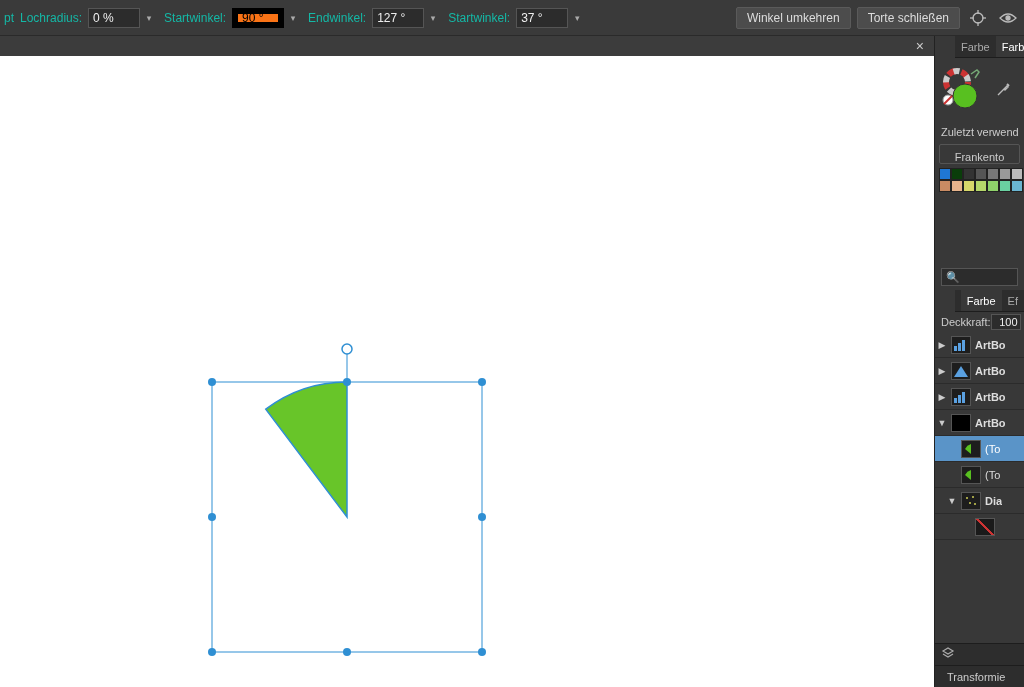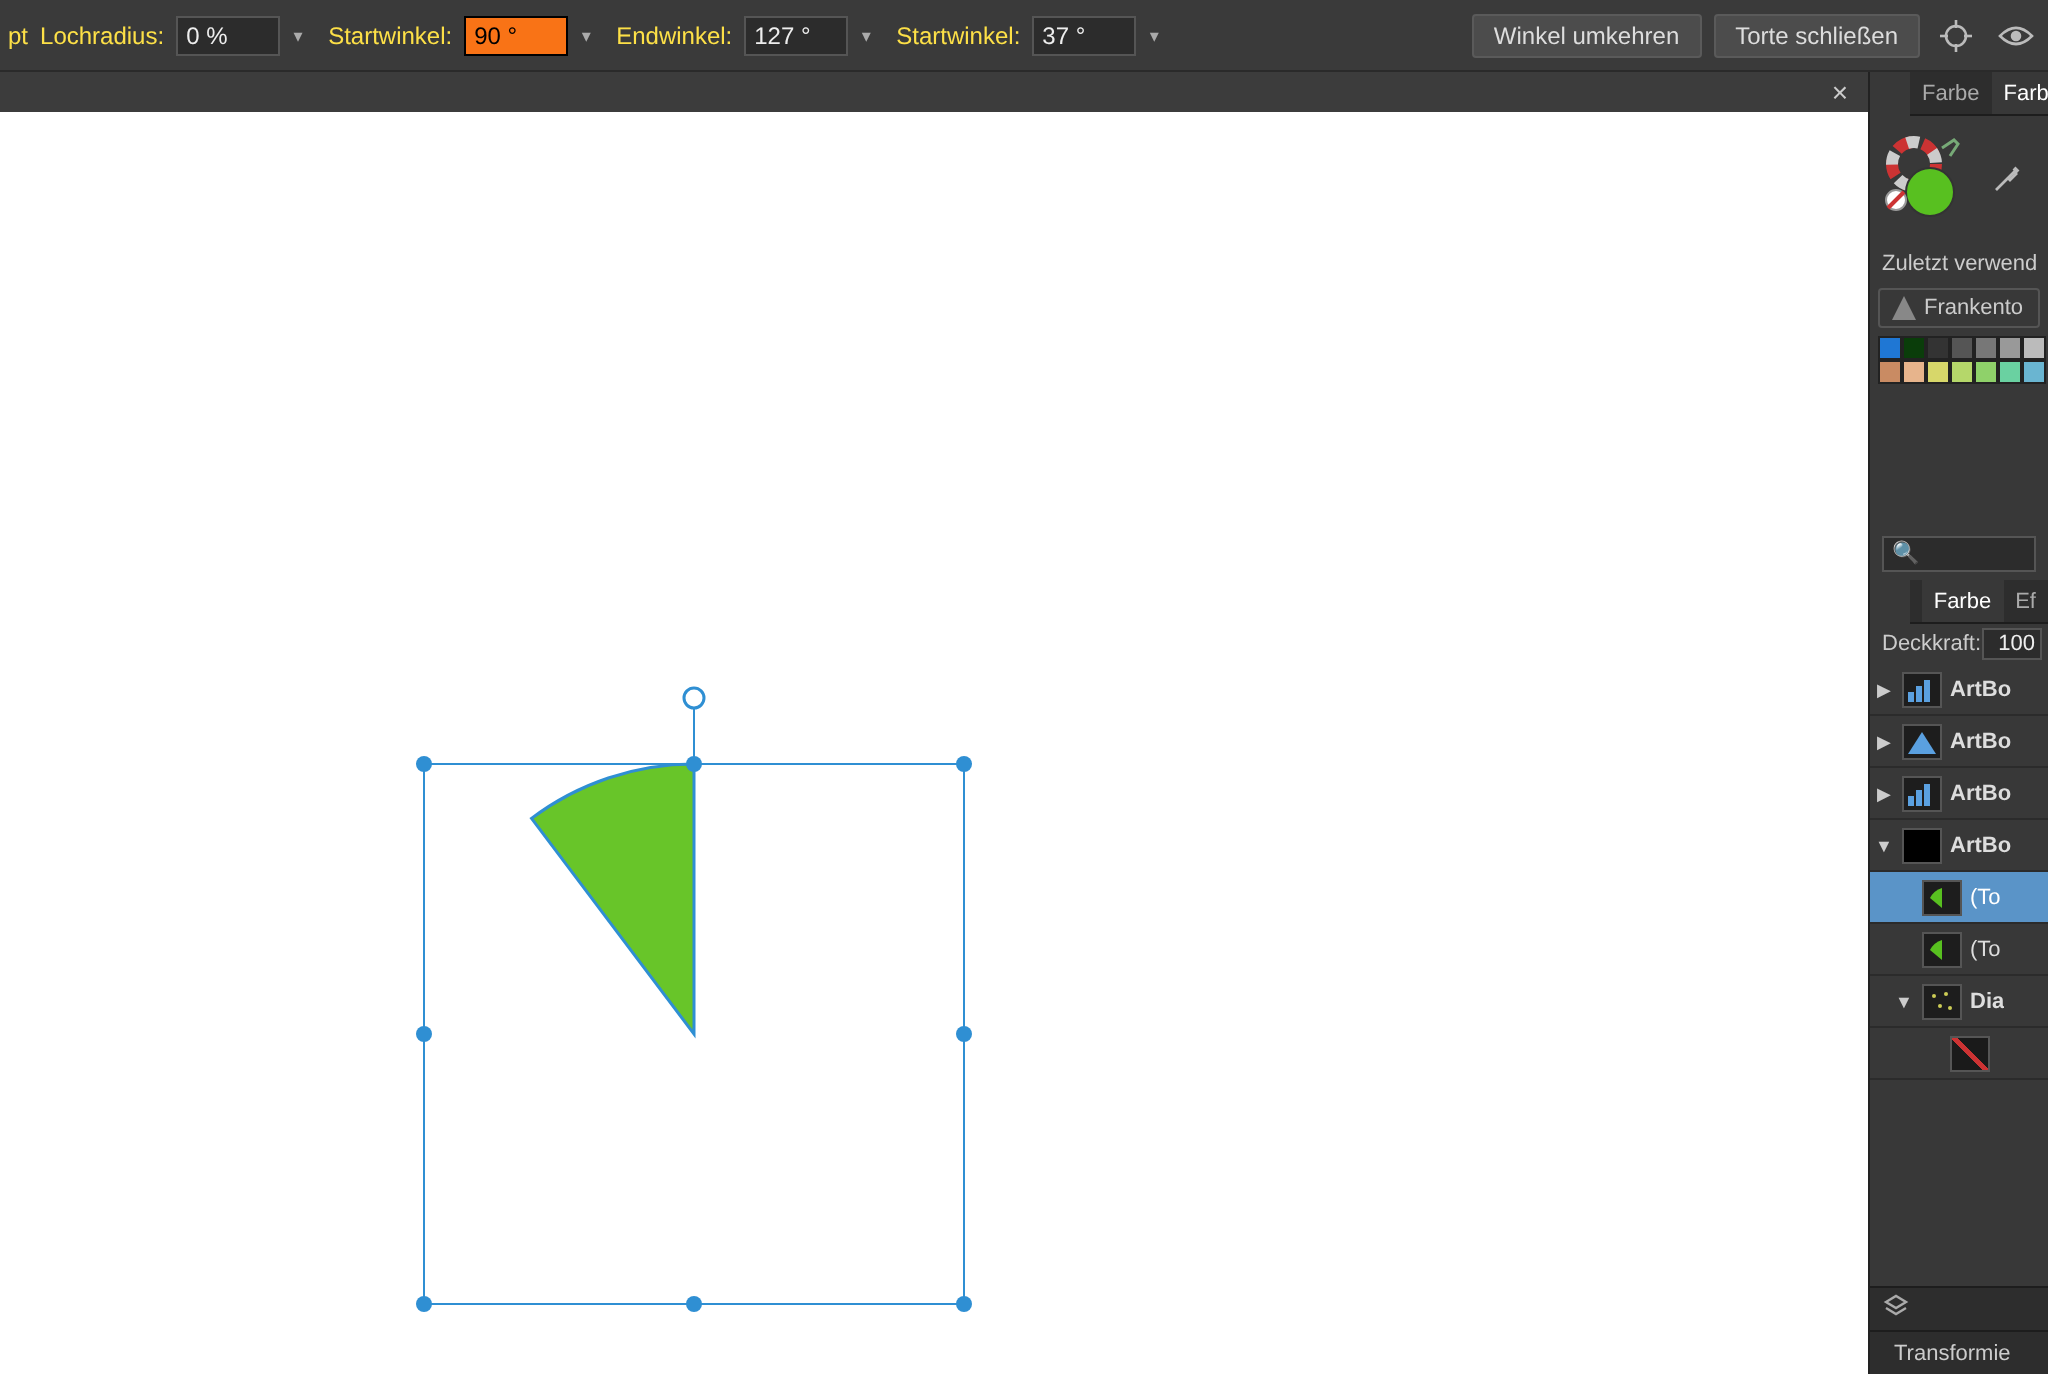--- a/index.html
+++ b/index.html
@@ -17,34 +17,34 @@
   
   .toolbar {
     height: 36px;
     background: #3a3a3a;
     display: flex;
     align-items: center;
     padding: 0 4px;
     border-bottom: 1px solid #2a2a2a;
     gap: 6px;
   }
-  .toolbar .lbl { color: #fde047; font-size: 12px; white-space: nowrap; }
+  .toolbar .lbl { color: #14b8a6; font-size: 12px; white-space: nowrap; }
   .toolbar .inp {
     background: #2c2c2c;
     color: #eee;
     border: 1px solid #555;
     height: 20px;
     padding: 0 4px;
     font-size: 12px;
     width: 52px;
   }
   .toolbar .inp.active {
     background: #f97316;
     color: #000;
-    border: 1px solid #000000;
+    border: 6px solid #000000;
   }
   .toolbar .dd {
     display: flex;
     align-items: center;
     gap: 0;
   }
   .toolbar .caret {
     width: 18px;
     height: 20px;
     display: flex;
@@ -151,20 +151,21 @@
     color: #ccc;
     padding: 4px 6px;
     white-space: nowrap;
     overflow: hidden;
   }
   .preset-row {
     display:flex; align-items:center; gap:4px; padding: 2px 6px;
     border: 1px solid #555; margin: 2px 4px; height:20px;
     font-size:11px; color:#ccc; overflow:hidden; white-space:nowrap;
     border-radius:2px;
+    flex-direction:column;
   }
   .preset-row .a-ic { width:12px;height:12px; background:#888; clip-path: polygon(50% 0,100% 100%,0 100%);}
   .swatch-grid{
     display:grid;
     grid-template-columns: repeat(7,12px);
     grid-auto-rows: 12px;
     gap:0;
     padding: 2px 4px;
   }
   .sw { width:12px;height:12px; border:1px solid #222;}

